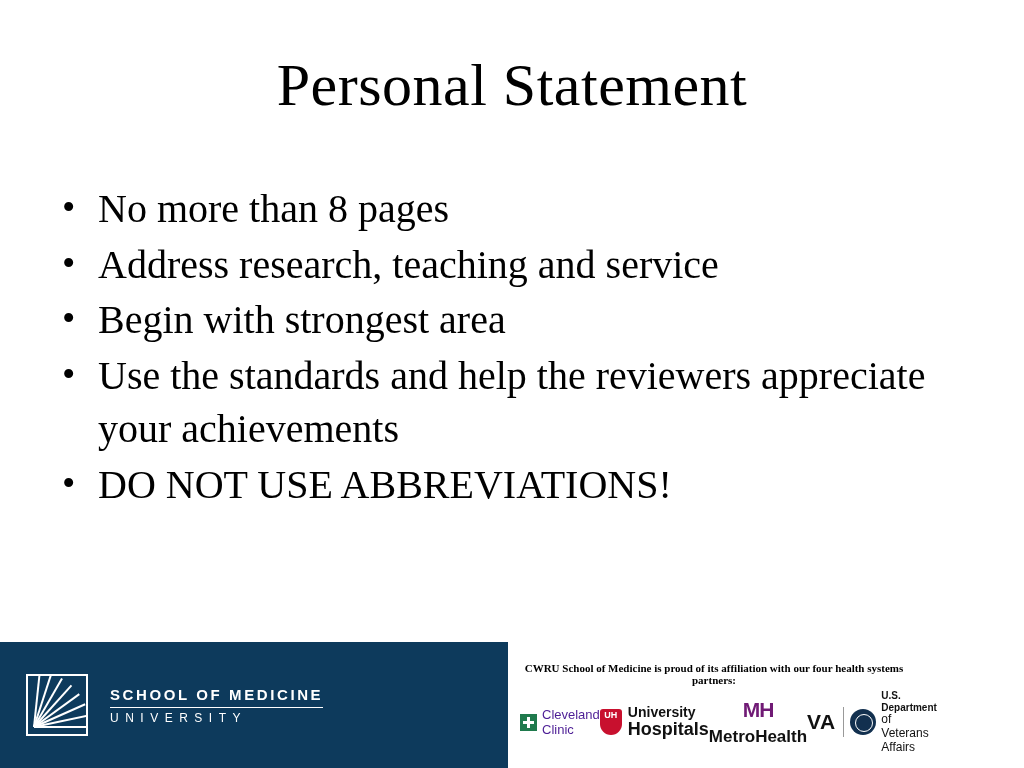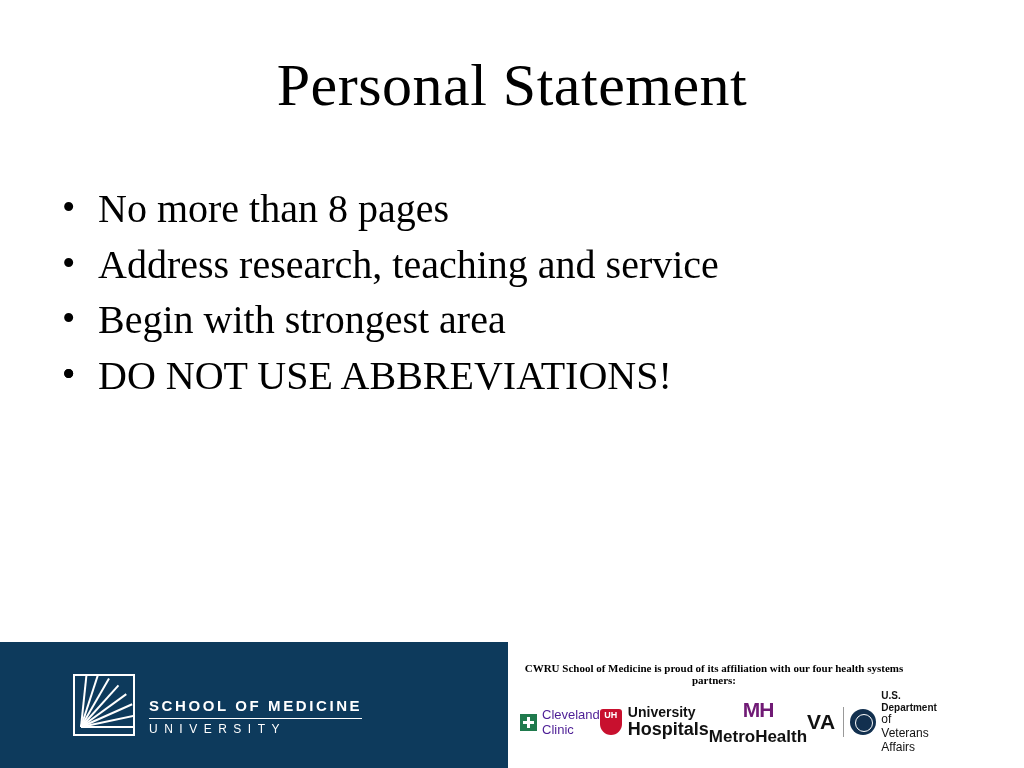--- a/index.html
+++ b/index.html
@@ -69,22 +69,23 @@
     left: 0;
     top: 0;
     width: 508px;
     height: 126px;
     background: #0d3a5c;
     display: flex;
     align-items: center;
   }
   .cwru-logo {
     display: flex;
-    align-items: flex-end;
-    padding-left: 73px;
+    align-items: center;
+    padding-left: 26px;
+    gap: 8px;
   }
   .cwru-mark {
     width: 62px;
     height: 62px;
     border: 2px solid #ffffff;
     position: relative;
     overflow: hidden;
     flex: none;
   }
   .cwru-mark .ray {
@@ -271,20 +272,21 @@
     <li class="bullet-item">
       <span class="dot">•</span>
       <span>Address research, teaching and service</span>
     </li>
     <li class="bullet-item">
       <span class="dot">•</span>
       <span>Begin with strongest area</span>
     </li>
     <li class="bullet-item">
       <span class="dot">•</span>
+      <span>Use the standards and help the reviewers appreciate your achievements</span>
     </li>
     <li class="bullet-item">
       <span class="dot">•</span>
       <span>DO NOT USE ABBREVIATIONS!</span>
     </li>
   </ul>
 
   <div class="footer">
 
     <div class="footer-left">

